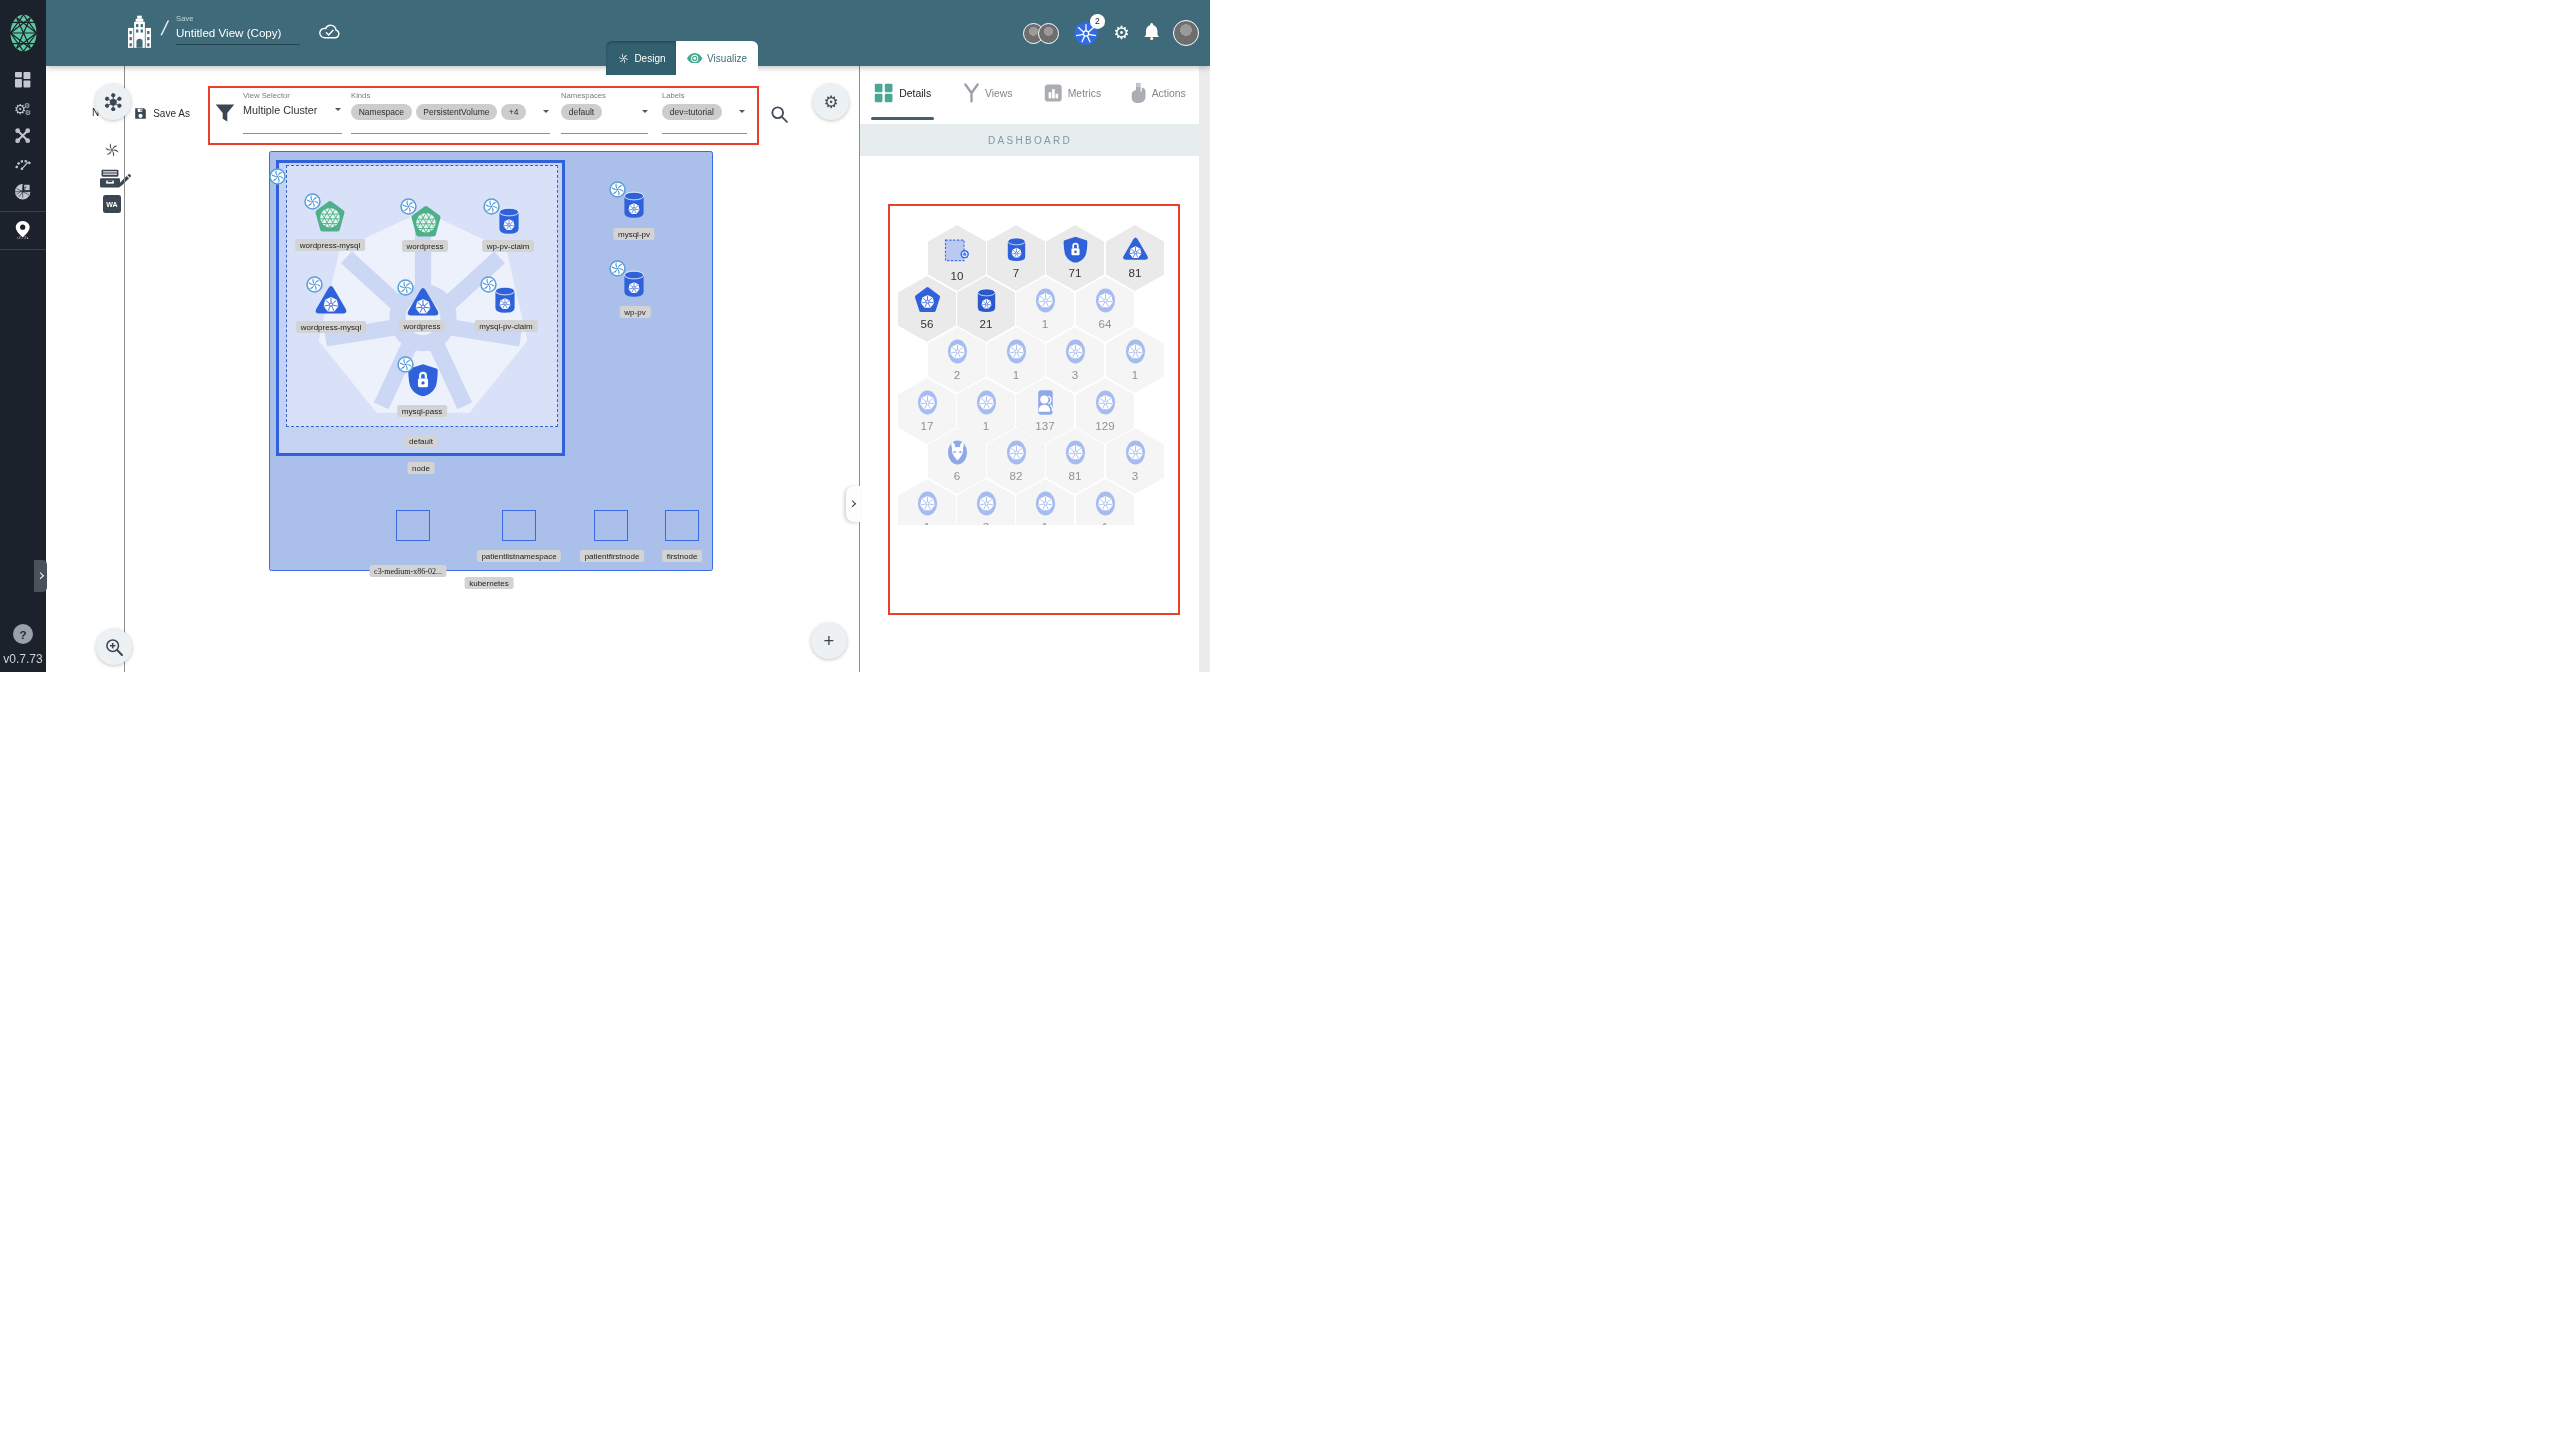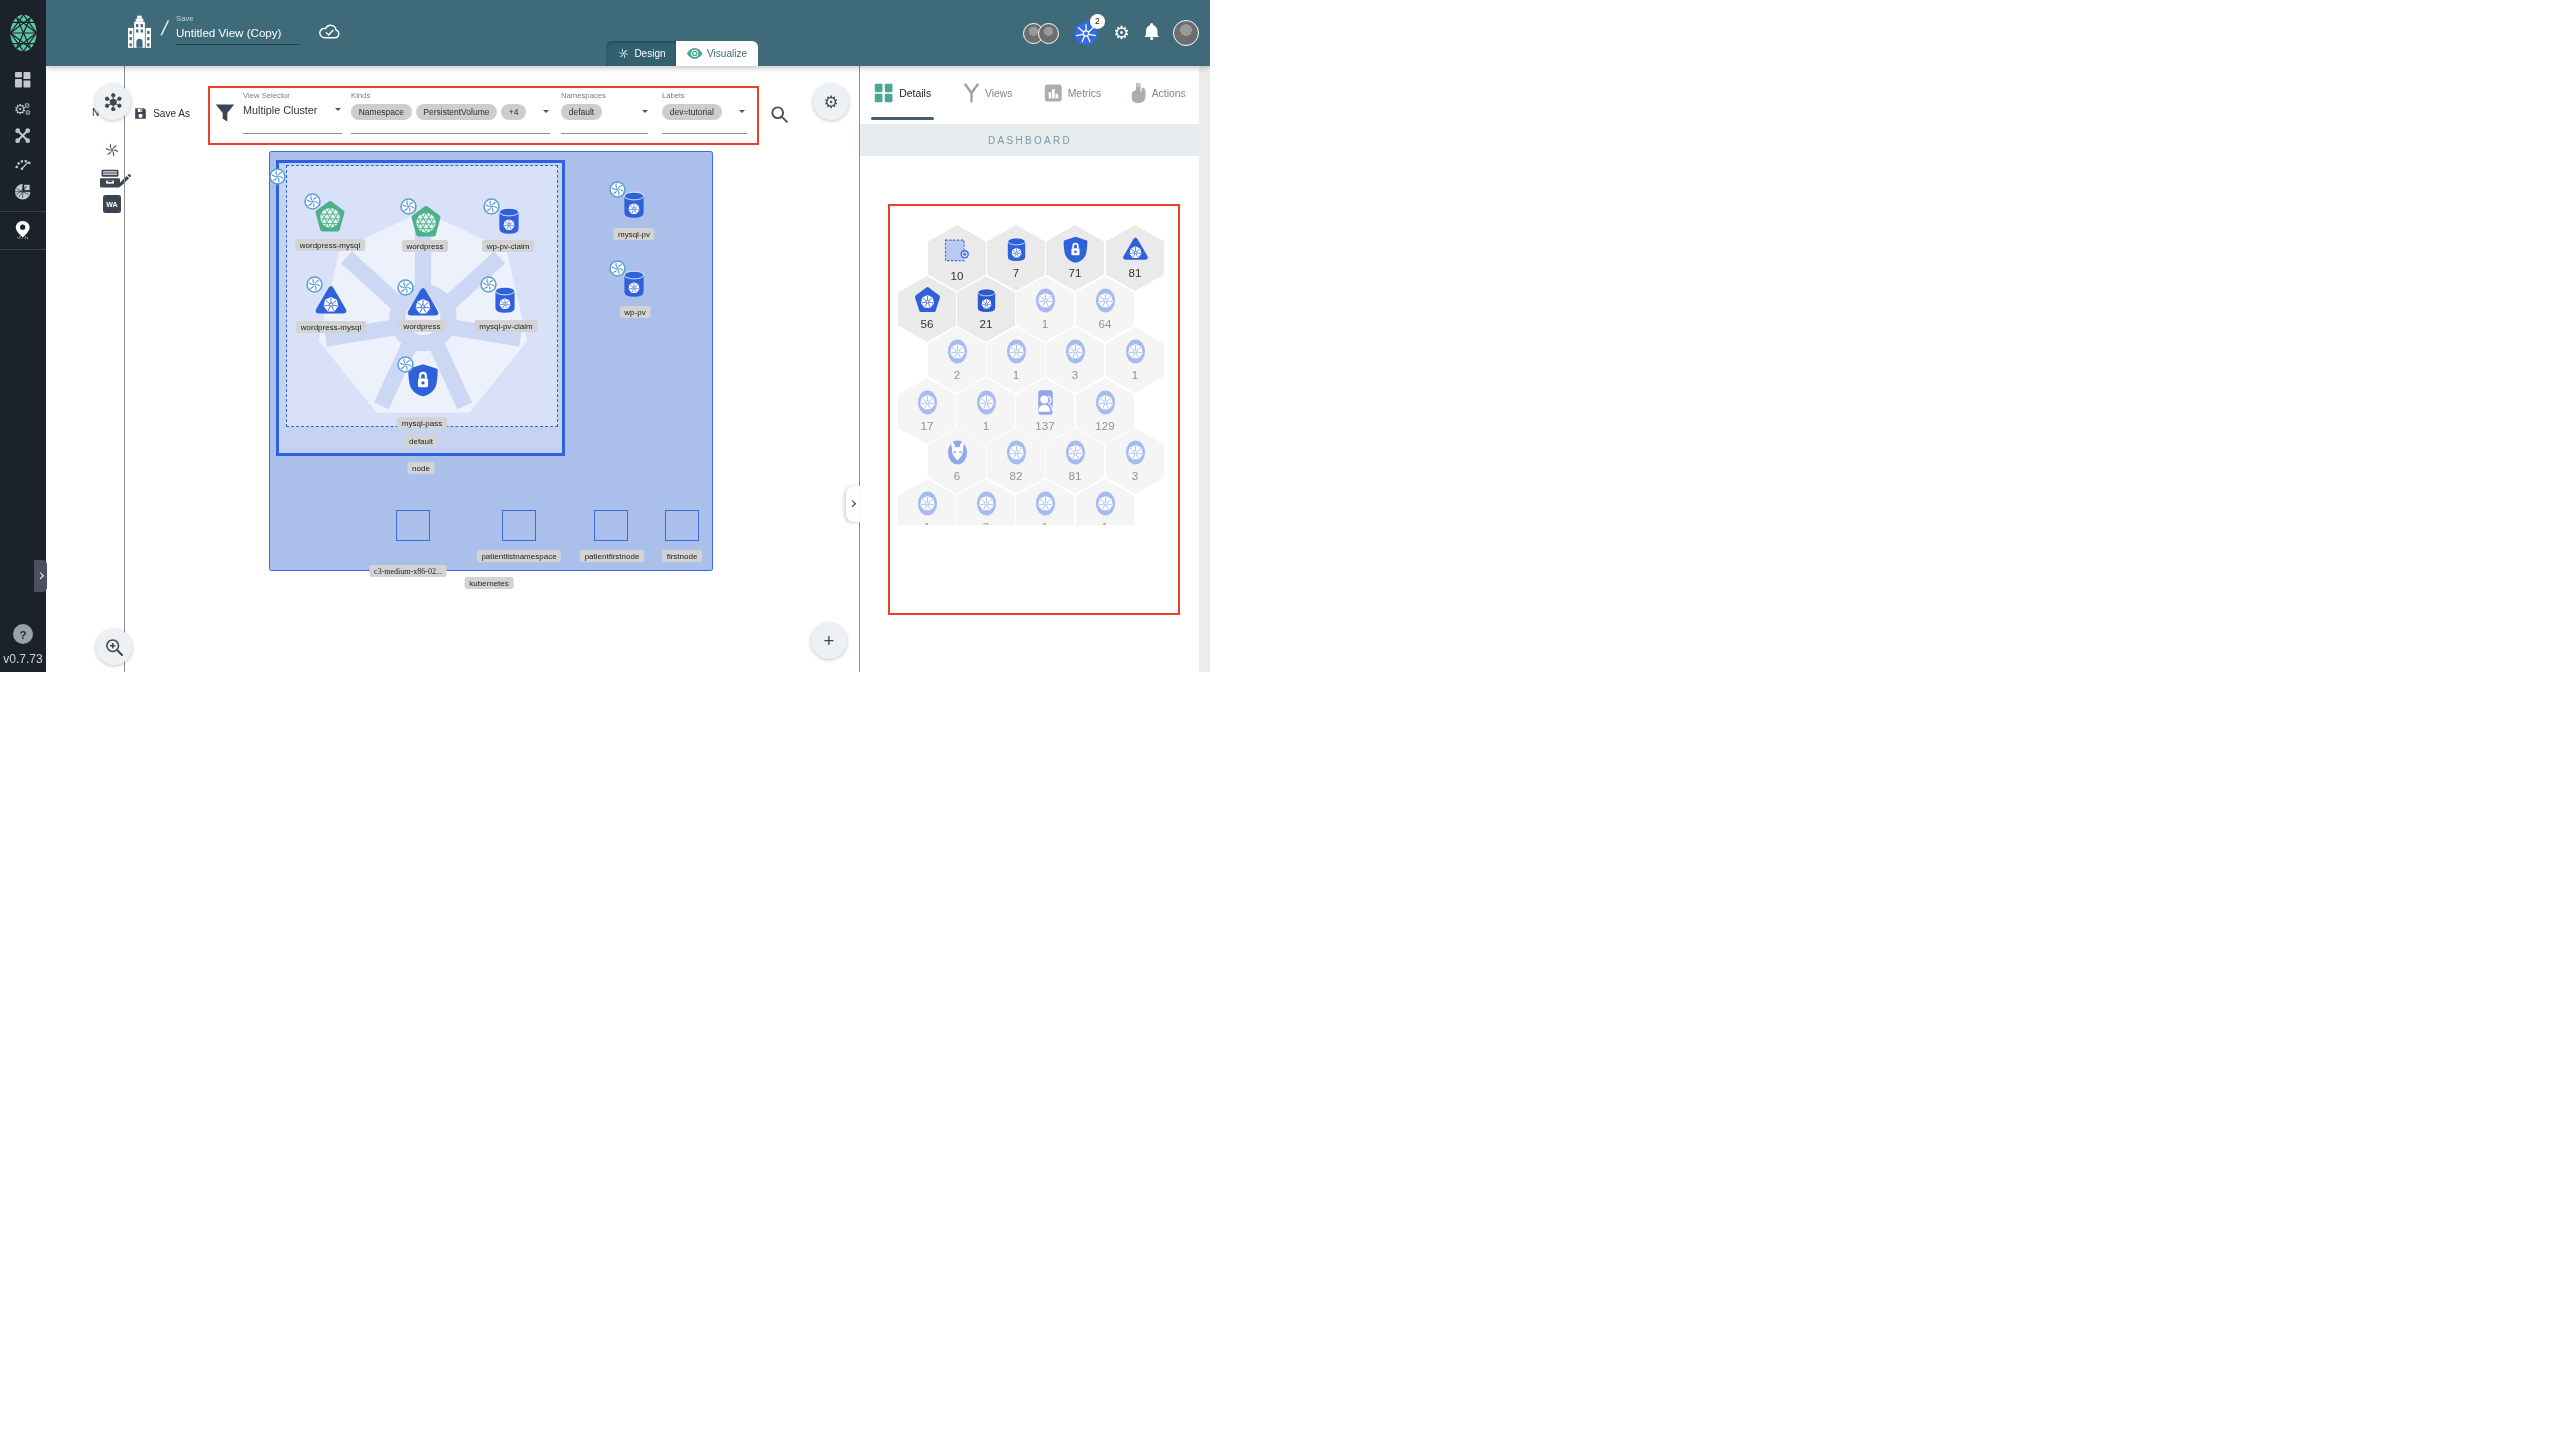--- a/index.html
+++ b/index.html
@@ -8,21 +8,21 @@
 
   
   .header { position:absolute; left:46px; top:0; width:1164px; height:66px; background:#3e6a79; z-index:30; box-shadow:0 1.5px 6.2px rgba(0,0,0,.28); }
   .hdr-building { position:absolute; left:82px; top:14px; }
   .hdr-slash { position:absolute; left:116px; top:17px; color:#e7eef1; font-size:20px; font-weight:300; transform:skewX(-12deg); }
   .name-wrap { position:absolute; left:91px; top:14px; }
   .name-label { font-size:7.7px; color:#c3d4db; }
   .name-value { font-size:11.6px; color:#fff; margin-top:3.1px; width:124px; background:transparent; border:none; border-bottom:1.5px solid #24444f; padding-bottom:4.6px; font-family:"Liberation Sans",sans-serif; }
   .hdr-cloud { position:absolute; left:273px; top:23px; }
   .mode-toggle { position:absolute; left:560px; top:41px; height:25px; display:flex; z-index:31; }
-  .mode-tab { display:flex; align-items:center; gap:4.6px; padding:0 10.8px; font-size:10px; height:25px; cursor:pointer; }
+  .mode-tab { display:flex; align-items:center; gap:4.6px; padding:0 10.8px; font-size:10px; height:34px; cursor:pointer; }
   .mode-design { background:#32606f; color:#fff; border-radius:6.2px 0 0 0; box-shadow:inset 0 1.5px 2.3px rgba(0,0,0,.25); }
   .mode-visualize { background:#ffffff; color:#3e6a79; border-radius:0 6.2px 0 0; }
   .hdr-right { position:absolute; right:10.8px; top:0; height:66px; display:flex; align-items:center; gap:14px; }
   .avatar { border-radius:50%; background:radial-gradient(circle at 50% 38%, #9a9a9a 0 30%, #6e6e6e 31% 100%); border:1.5px solid #fff; }
   .avatar-sm { width:21px; height:21px; }
   .avatar-group { display:flex; }
   .avatar-group .avatar + .avatar { margin-left:-6.2px; }
   .ctx-wrap { position:relative; width:26px; height:26px; }
   .ctx-badge { position:absolute; right:-5.4px; top:-6.2px; width:14.7px; height:14.7px; background:#fff; border-radius:50%; font-size:8.5px; color:#1b1b1b; display:flex; align-items:center; justify-content:center; }
   .hdr-gear { color:#fff; font-size:18.5px; font-family:"DejaVu Sans",sans-serif; line-height:1; }
@@ -503,21 +503,21 @@
         <span class="node-badge" style="left: 397px; top: 356px;"><svg width="17" height="17" viewBox="0 0 100 100">
             <circle cx="50" cy="50" r="44" fill="#fff" stroke="#5b9fd8" stroke-width="9"></circle>
             <path d="M50 50 Q58 20 80 26 Q63 33 50 50 Z" fill="#3f8fd6" transform="rotate(0 50 50)"></path>
             <path d="M50 50 Q58 20 80 26 Q63 33 50 50 Z" fill="#3f8fd6" transform="rotate(60 50 50)"></path>
             <path d="M50 50 Q58 20 80 26 Q63 33 50 50 Z" fill="#3f8fd6" transform="rotate(120 50 50)"></path>
             <path d="M50 50 Q58 20 80 26 Q63 33 50 50 Z" fill="#3f8fd6" transform="rotate(180 50 50)"></path>
             <path d="M50 50 Q58 20 80 26 Q63 33 50 50 Z" fill="#3f8fd6" transform="rotate(240 50 50)"></path>
             <path d="M50 50 Q58 20 80 26 Q63 33 50 50 Z" fill="#3f8fd6" transform="rotate(300 50 50)"></path>
             <circle cx="50" cy="50" r="5" fill="#3f8fd6"></circle>
           </svg></span>
-        <span class="k8s-label" style="left: 422px; top: 405px; margin-top: 12px;">mysql-pass</span>
+        <span class="k8s-label" style="left: 422px; top: 405px;">mysql-pass</span>
         <div class="canvas-node" style="left: 618px; top: 189px;"><svg width="32" height="32" viewBox="0 0 100 100">
             <path d="M20 22 L20 74 Q20 90 50 90 Q80 90 80 74 L80 22 Z" fill="#2f62da"></path>
             <ellipse cx="50" cy="22" rx="30" ry="12" fill="#2f62da" stroke="#fff" stroke-width="2.5"></ellipse>
             <g transform="translate(50 62) scale(0.42) translate(-50 -52)">
               <polygon points="50,10 82.8,25.7 90.9,61.3 68.2,89.8 31.8,89.8 9.1,61.3 17.2,25.7" fill="#fff"></polygon>
               <g stroke="#2f62da" stroke-width="5" fill="none">
                 <circle cx="50" cy="52" r="9"></circle>
                 <line x1="50" y1="43" x2="50" y2="14"></line>
                 <line x1="58" y1="47" x2="80" y2="28"></line>
                 <line x1="59" y1="55" x2="88" y2="60"></line>

